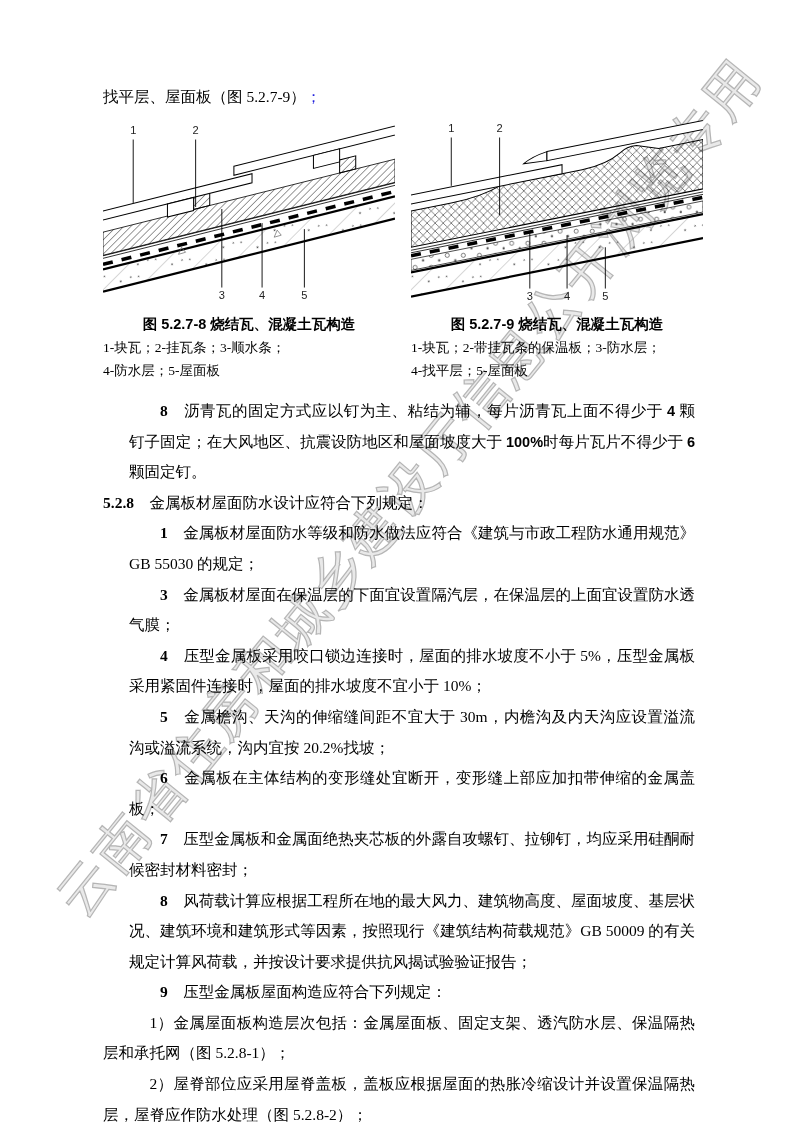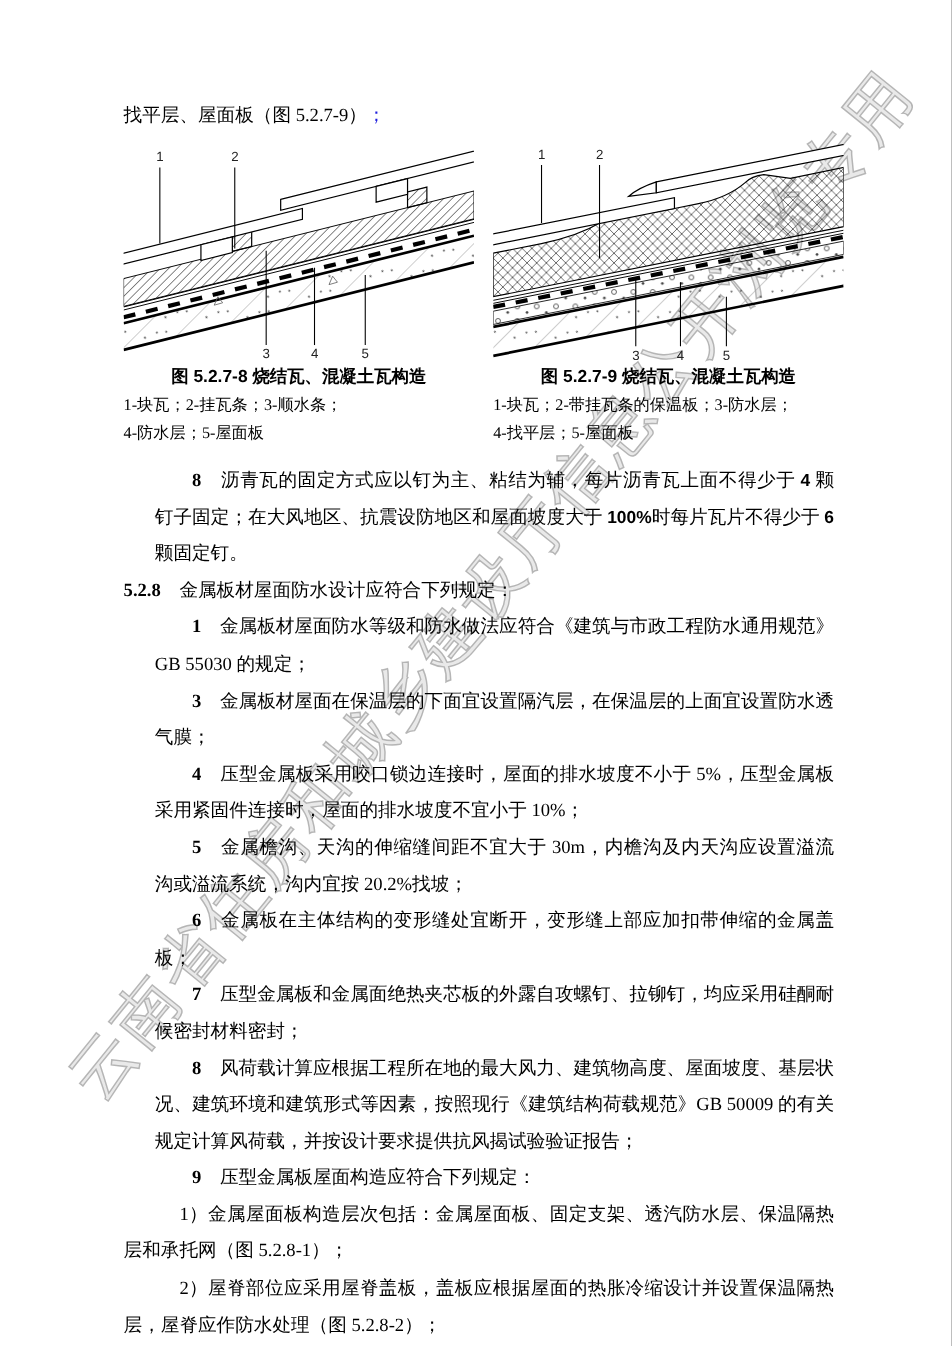--- a/index.html
+++ b/index.html
@@ -35,21 +35,21 @@
 
   .figures-row{
     display:flex; justify-content:space-between;
     margin-top:8px; width:600px;
   }
   .figure-block{ width:292px; }
   .figure-block svg{ display:block; }
   .fig-caption{
     text-align:center; font-weight:bold;
     font-family:"Liberation Sans","DejaVu Sans",sans-serif;
-    font-size:14.5px; line-height:24px; margin-top:2px;
+    font-size:14.5px; line-height:24px; margin-top:12px;
   }
   .fig-legend{
     font-size:13.5px; line-height:23px;
   }
 
   .body-text{ margin-top:14px; }
   .para{
     margin:0; font-size:15.5px; line-height:30.6px;
     text-align:justify;
   }

